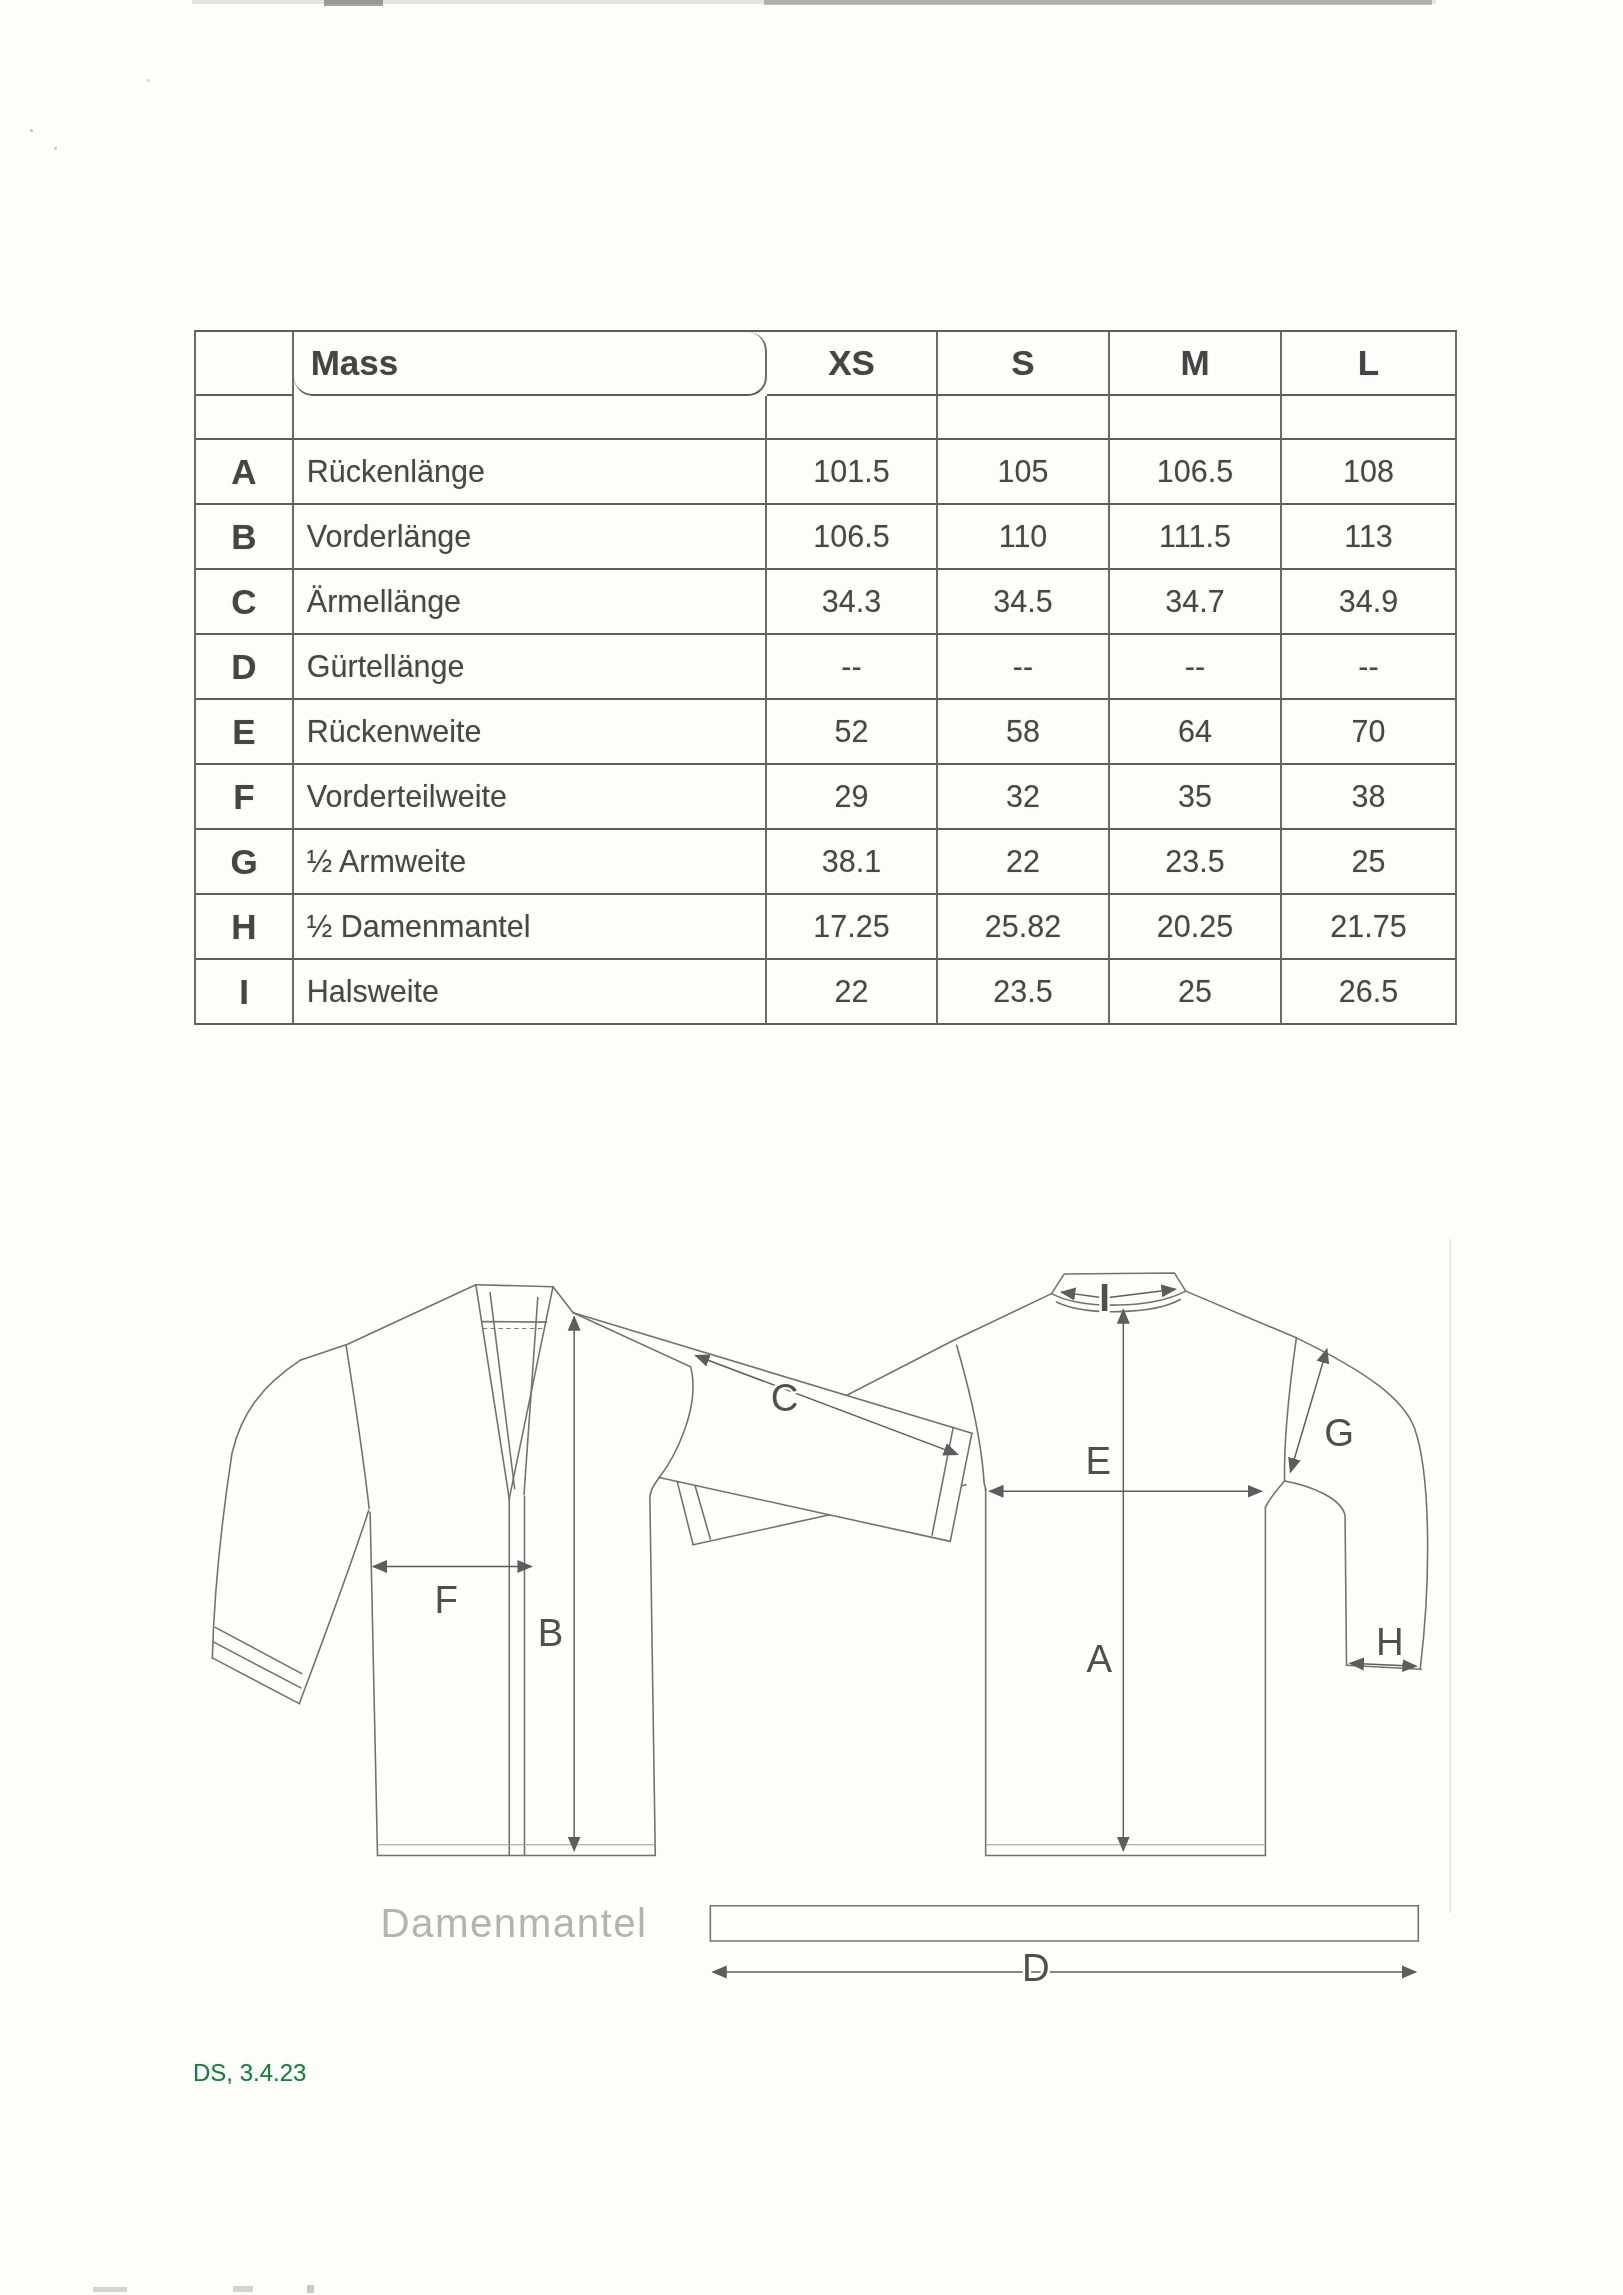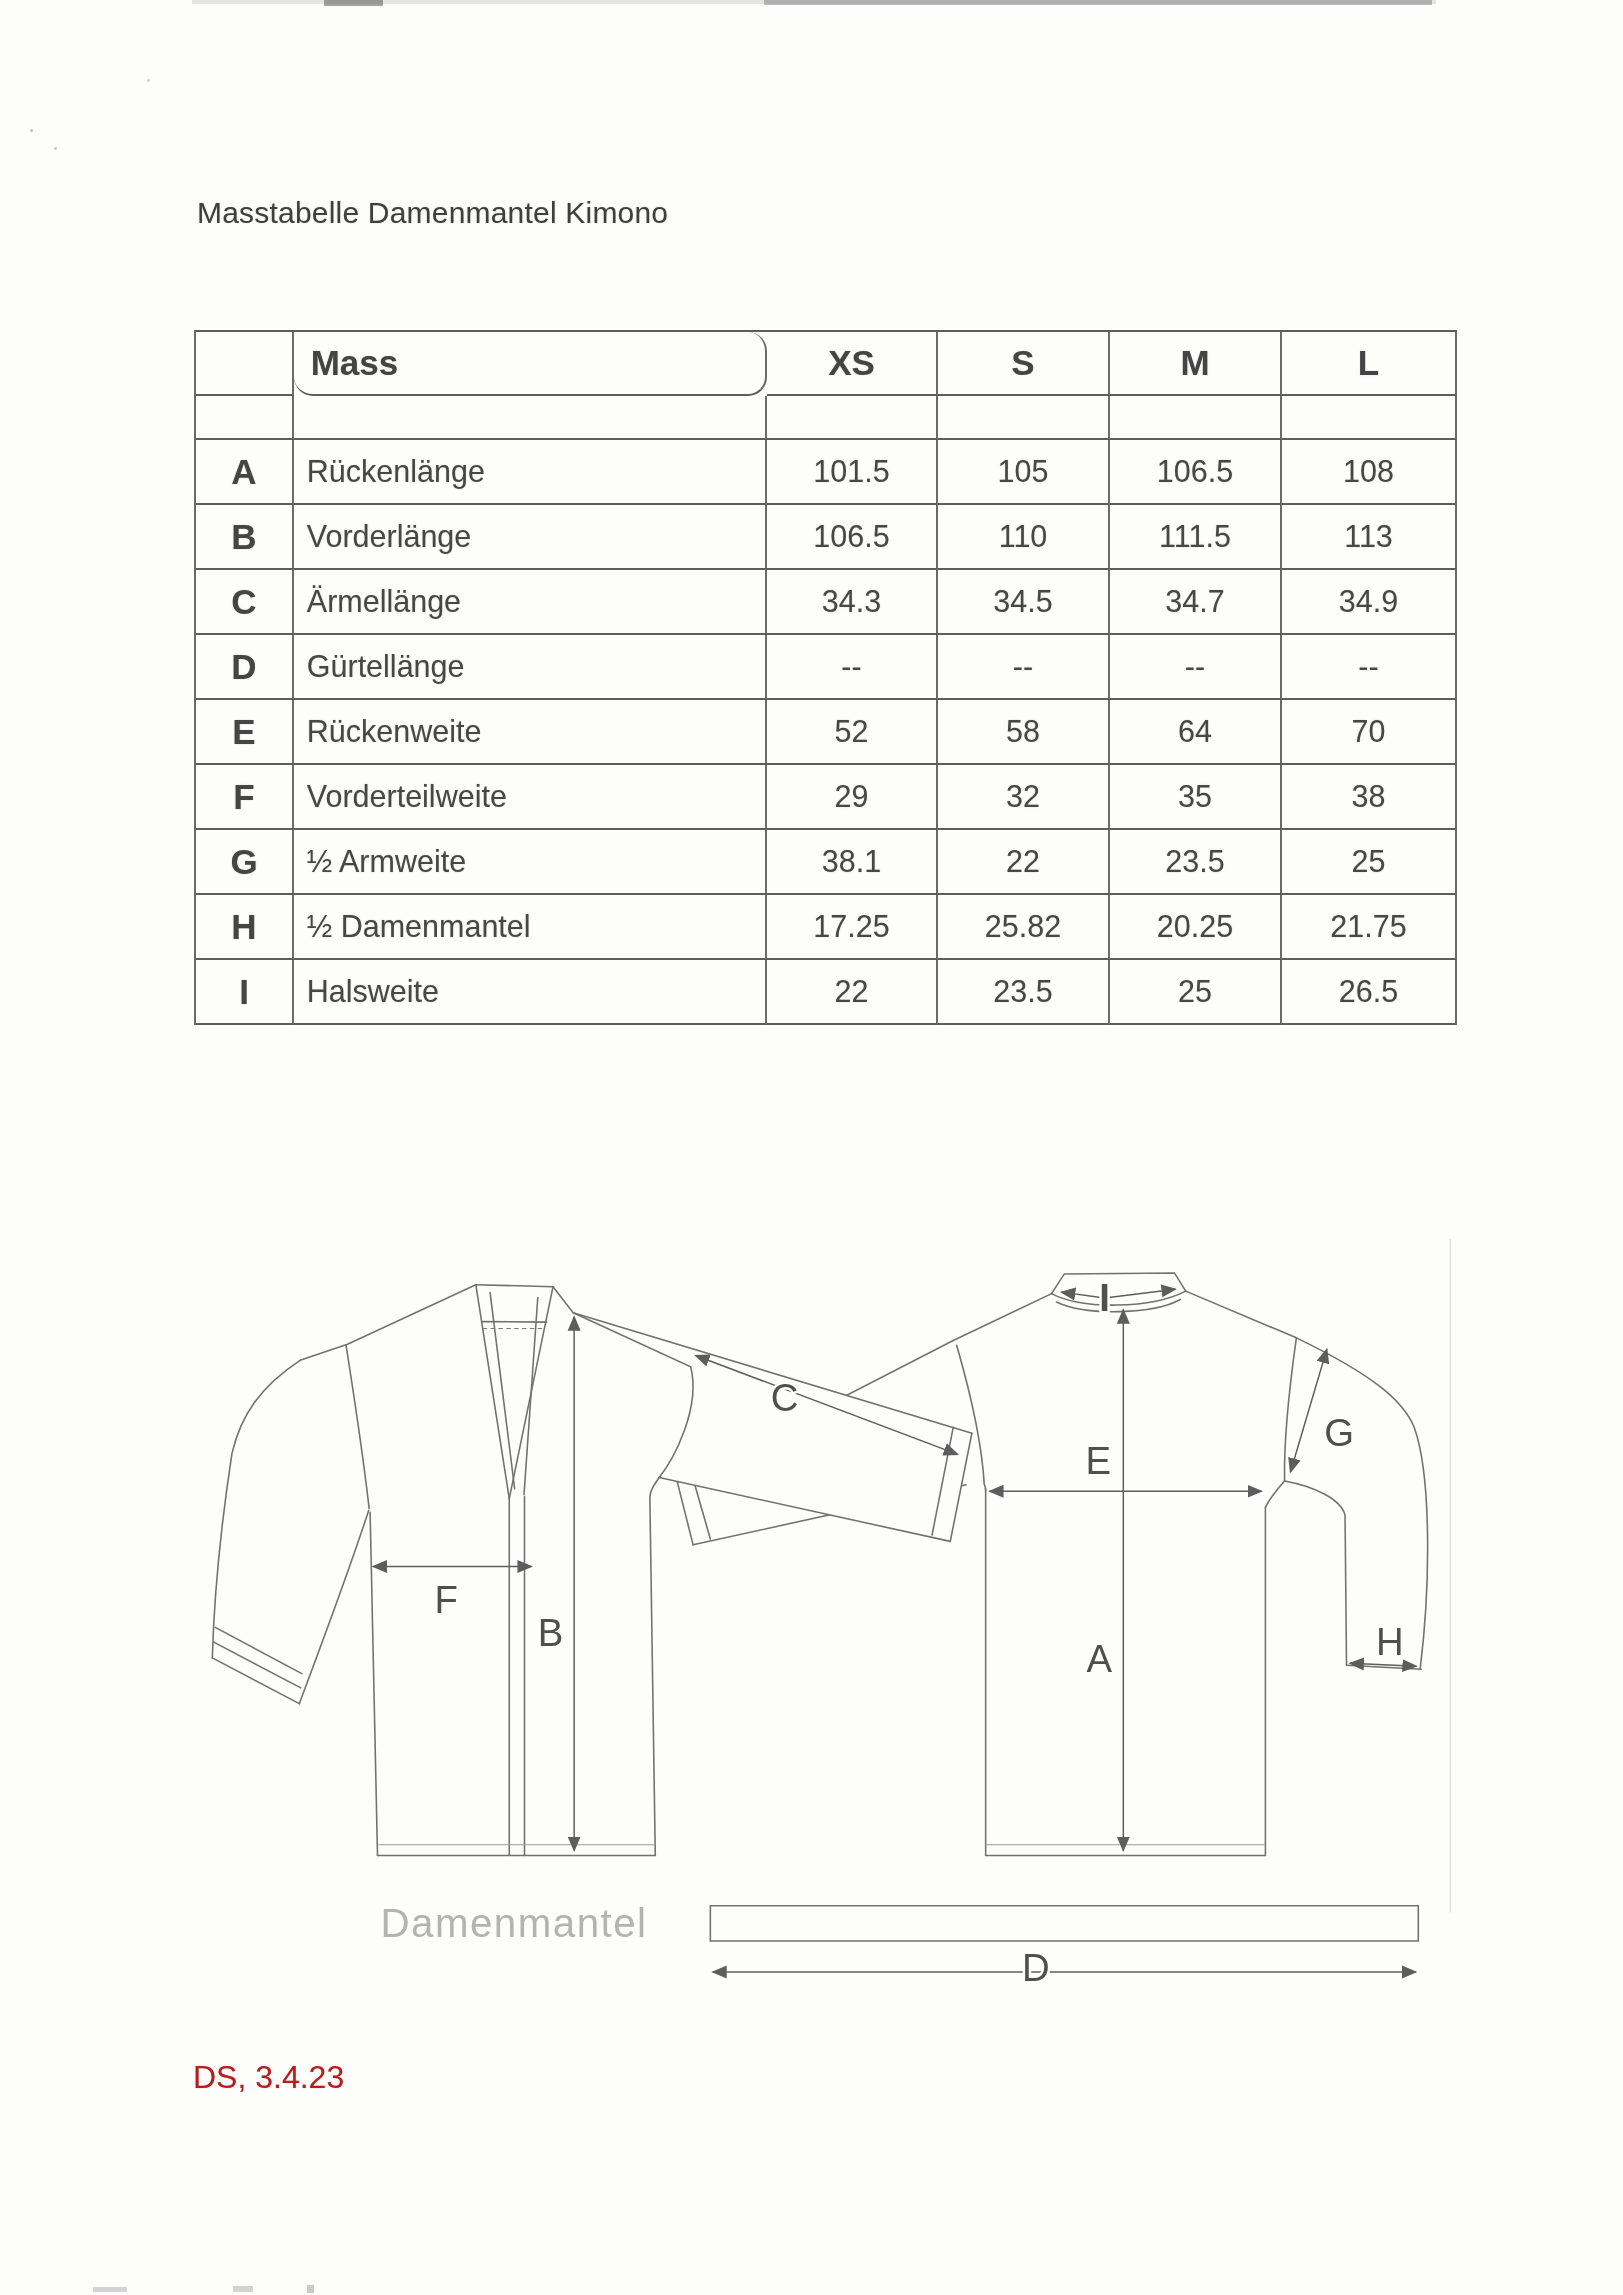--- a/index.html
+++ b/index.html
@@ -16,21 +16,21 @@
   }
   .scan-soft{ text-shadow:0 0 1.5px rgba(100,100,100,.30); }
 
   .doc-title{
     position:absolute;left:197px;top:196px;
     font-size:30px;color:#3f3f3f;letter-spacing:0.2px;
     white-space:nowrap;
   }
   .footer-note{
     position:absolute;left:193px;top:2059px;
-    font-size:32px;color:#b91c1c;white-space:nowrap;text-align:right;
+    font-size:24px;color:#15803d;white-space:nowrap;text-align:right;
   }
 
   
   .mtable{
     position:absolute;left:194px;top:330px;
     display:grid;
     grid-template-columns:98px 473px 171px 172px 172px 175px;
     grid-template-rows:64px 44px repeat(9,65px);
     border-top:2.9px solid #5d5d5d;
     border-left:2px solid #6a6a6a;
@@ -81,21 +81,20 @@
   <div class="artifact" style="left:192px;top:0;width:1244px;height:3.9px;background:rgba(140,140,140,.22);"></div>
   <div class="artifact" style="left:324px;top:0;width:59px;height:5.9px;background:rgba(90,90,90,.55);"></div>
   <div class="artifact" style="left:764px;top:0;width:668px;height:4.9px;background:rgba(110,110,110,.45);"></div>
   <div class="artifact" style="left:29.5px;top:129px;width:3.4px;height:3.4px;border-radius:50%;background:rgba(130,130,130,.5);"></div>
   <div class="artifact" style="left:54px;top:147px;width:2.9px;height:2.9px;border-radius:50%;background:rgba(150,150,150,.5);"></div>
   <div class="artifact" style="left:147px;top:79px;width:2.9px;height:2.9px;border-radius:50%;background:rgba(160,160,160,.45);"></div>
   <div class="artifact" style="left:93px;top:2287px;width:34px;height:4.9px;background:rgba(170,170,170,.5);"></div>
   <div class="artifact" style="left:233px;top:2286px;width:19.7px;height:5.9px;background:rgba(160,160,160,.45);"></div>
   <div class="artifact" style="left:307px;top:2285px;width:6.9px;height:7.9px;background:rgba(150,150,150,.5);"></div>
 
-  <div class="doc-title scan-soft">Masstabelle Damenmantel Kimono</div>
 
   <div class="mtable">
     <div class="trow">
       <div class="cell"></div>
       <div class="cell hleft bold scan-soft">Mass</div>
       <div class="cell bold scan-soft">XS</div>
       <div class="cell bold scan-soft">S</div>
       <div class="cell bold scan-soft">M</div>
       <div class="cell bold scan-soft">L</div>
     </div>

